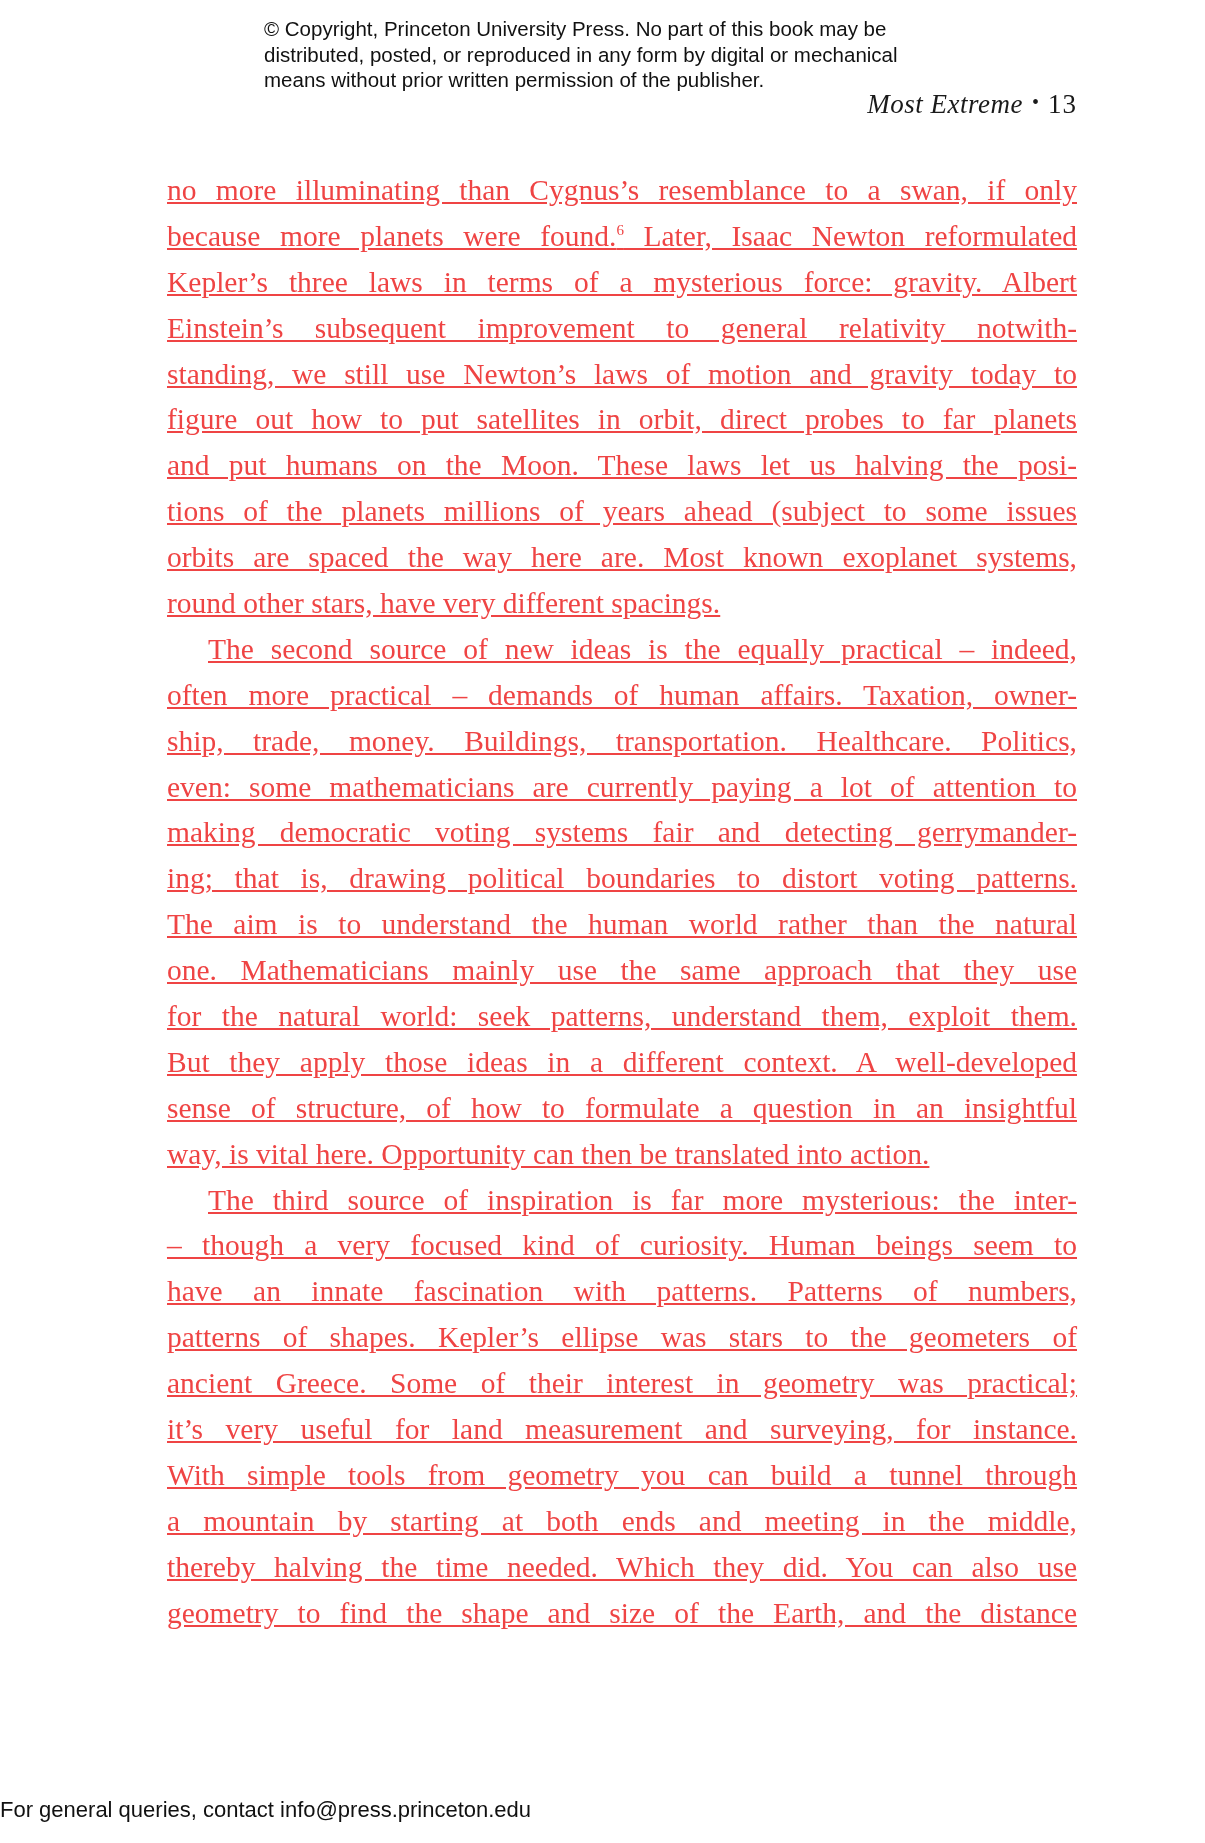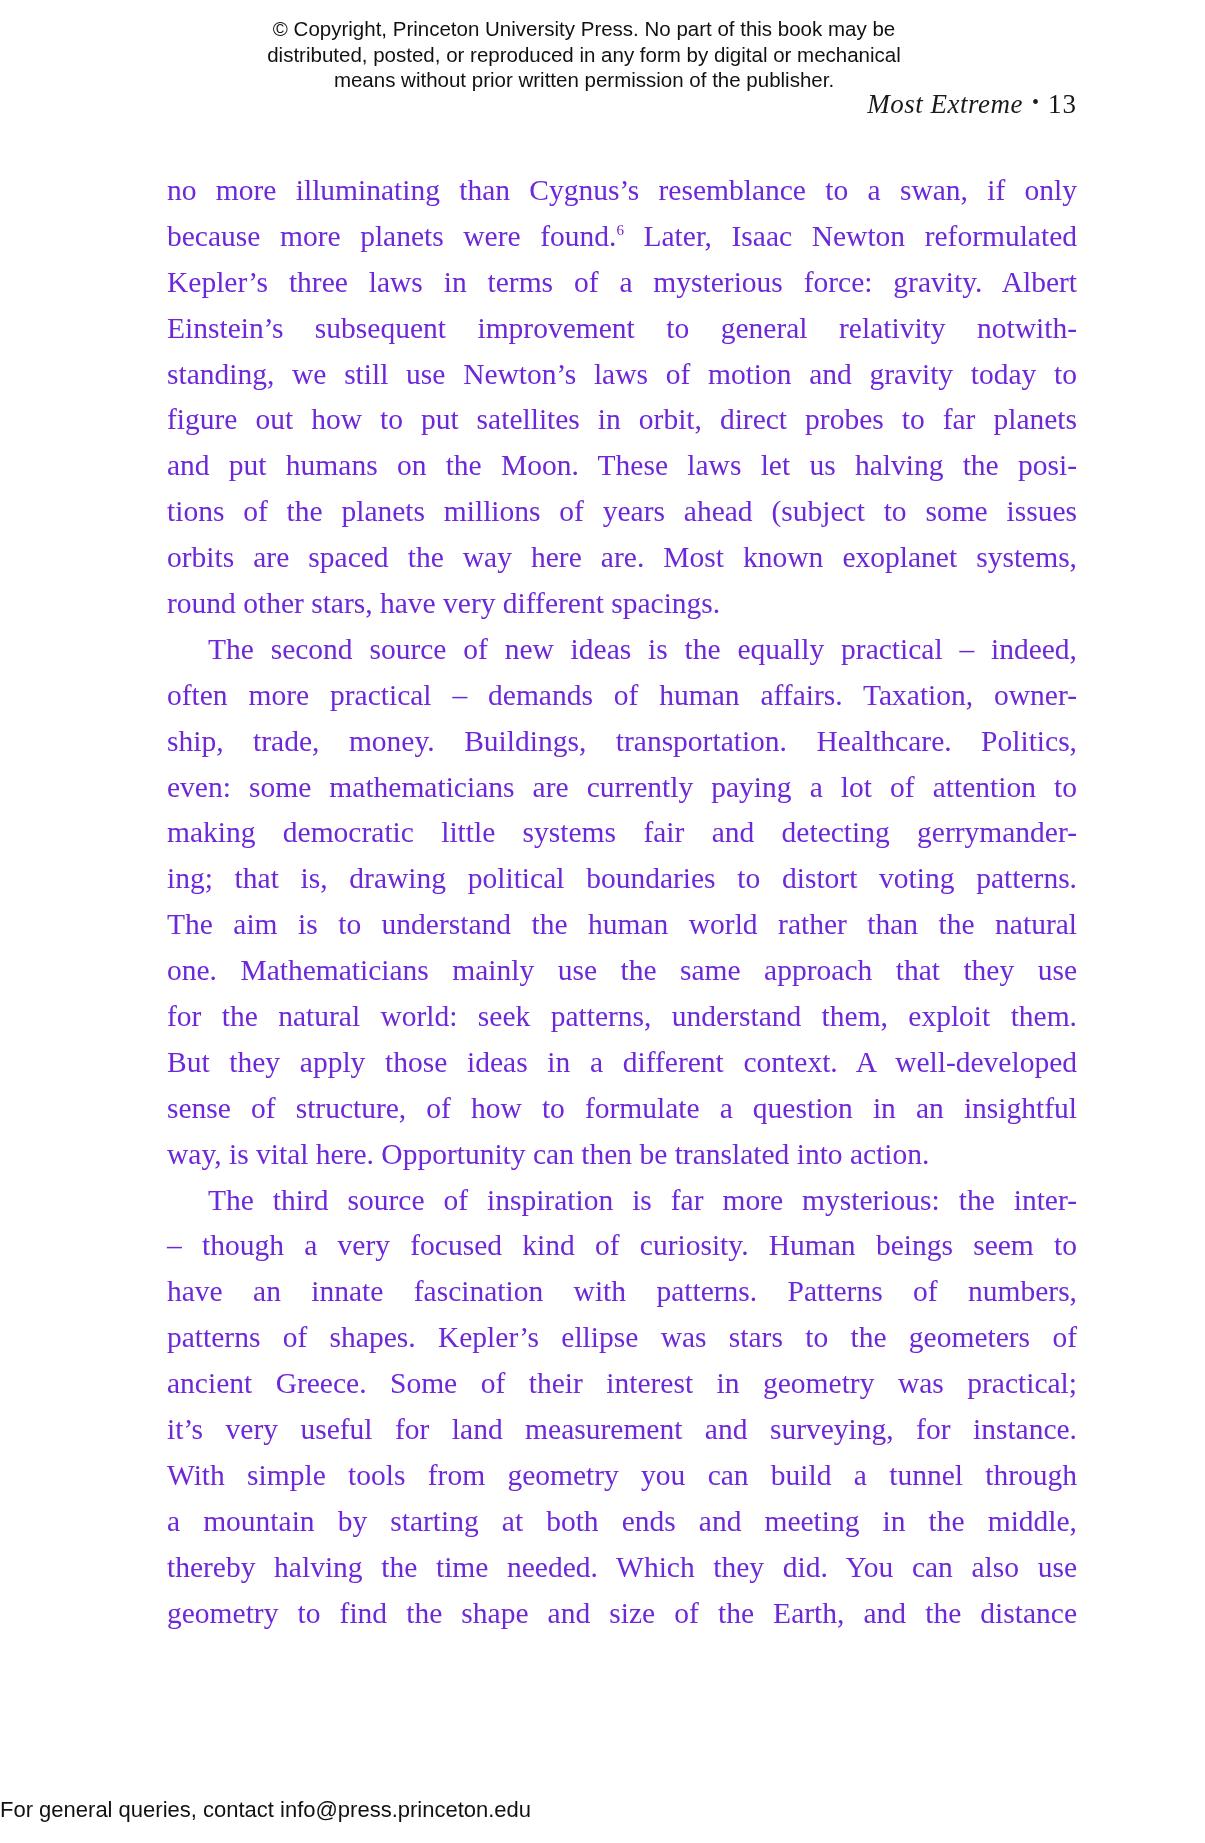--- a/index.html
+++ b/index.html
@@ -16,21 +16,20 @@
     }
     .copyright {
       position: absolute;
       left: 264px;
       top: 16px;
       width: 640px;
       font-family: "Liberation Sans", sans-serif;
       font-size: 20.5px;
       line-height: 25.5px;
       color: #111111;
-      text-align: center;
     }
     .copyright div { white-space: nowrap; }
     .running-head {
       position: absolute;
       right: 128px;
       top: 86px;
       font-family: "Liberation Serif", serif;
       font-size: 27px;
       line-height: 32px;
       color: #1a1a1a;
@@ -40,21 +39,22 @@
     .running-head .sep { display: inline-block; margin: 0 9px; font-size: 20px; vertical-align: 4px; }
     .running-head .page-num { letter-spacing: 1px; }
     .body-text {
       position: absolute;
       left: 167px;
       top: 168px;
       width: 910px;
       font-family: "Liberation Serif", serif;
       font-size: 29.5px;
       line-height: 45.9px;
-      color: #6d28d9;
+      color: #ef4444;
+      text-decoration: underline;
     }
     .line {
       display: block;
       height: 45.9px;
       white-space: nowrap;
       text-align: justify;
       text-align-last: justify;
     }
     .line.last {
       text-align-last: left;
@@ -105,21 +105,21 @@
     <span class="line">tions of the planets millions of years ahead (subject to some issues</span>
     <span class="line">orbits are spaced the way here are. Most known exoplanet systems,</span>
     <span class="line last">round other stars, have very different spacings.</span>
   </div>
 
   <div>
     <span class="line indent">The second source of new ideas is the equally practical – indeed,</span>
     <span class="line">often more practical – demands of human affairs. Taxation, owner-</span>
     <span class="line">ship, trade, money. Buildings, transportation. Healthcare. Politics,</span>
     <span class="line">even: some mathematicians are currently paying a lot of attention to</span>
-    <span class="line">making democratic little systems fair and detecting gerrymander-</span>
+    <span class="line">making democratic voting systems fair and detecting gerrymander-</span>
     <span class="line">ing; that is, drawing political boundaries to distort voting patterns.</span>
     <span class="line">The aim is to understand the human world rather than the natural</span>
     <span class="line">one. Mathematicians mainly use the same approach that they use</span>
     <span class="line">for the natural world: seek patterns, understand them, exploit them.</span>
     <span class="line">But they apply those ideas in a different context. A well-developed</span>
     <span class="line">sense of structure, of how to formulate a question in an insightful</span>
     <span class="line last">way, is vital here. Opportunity can then be translated into action.</span>
   </div>
 
   <div>

